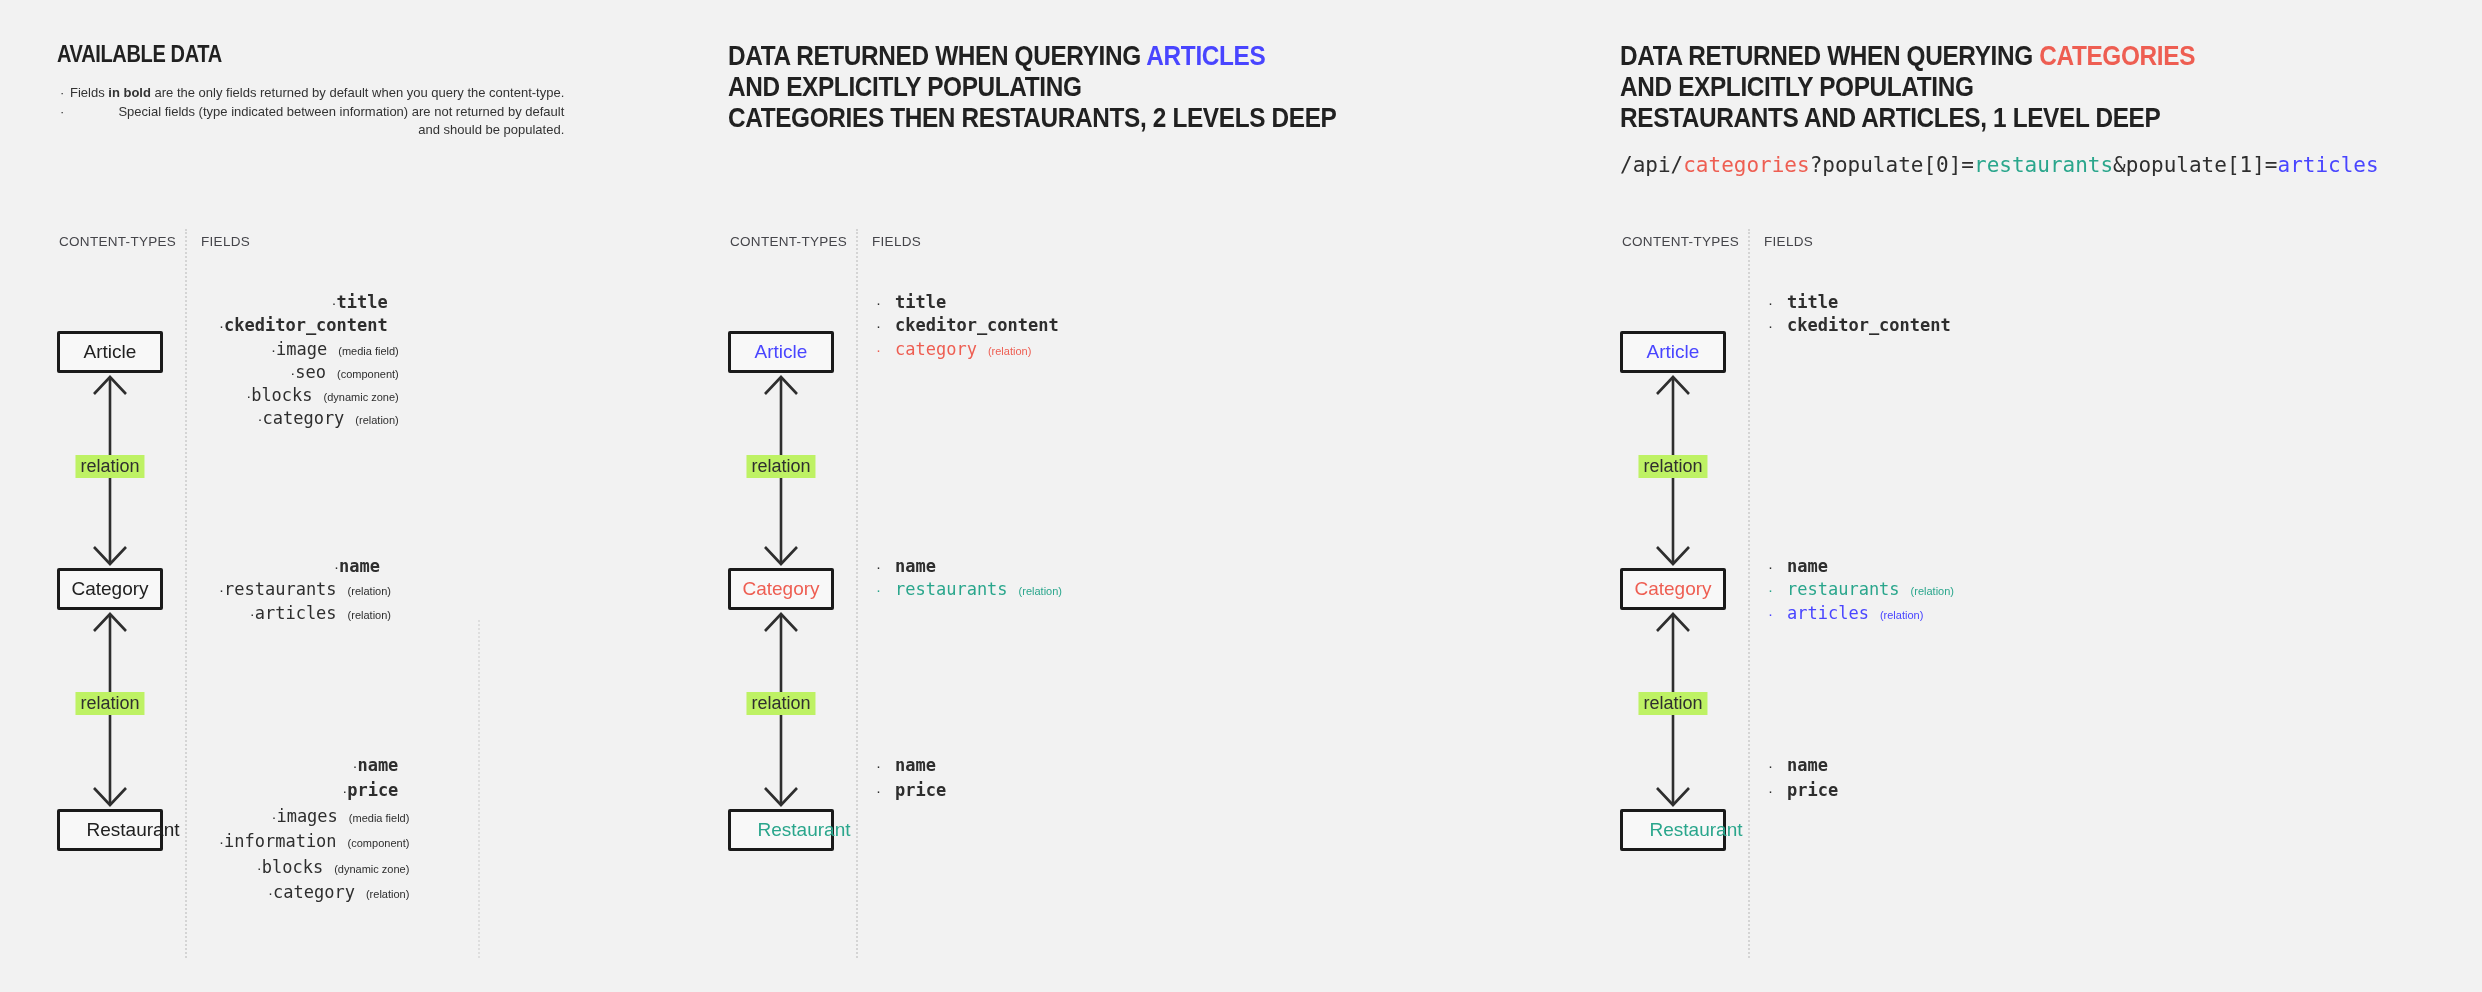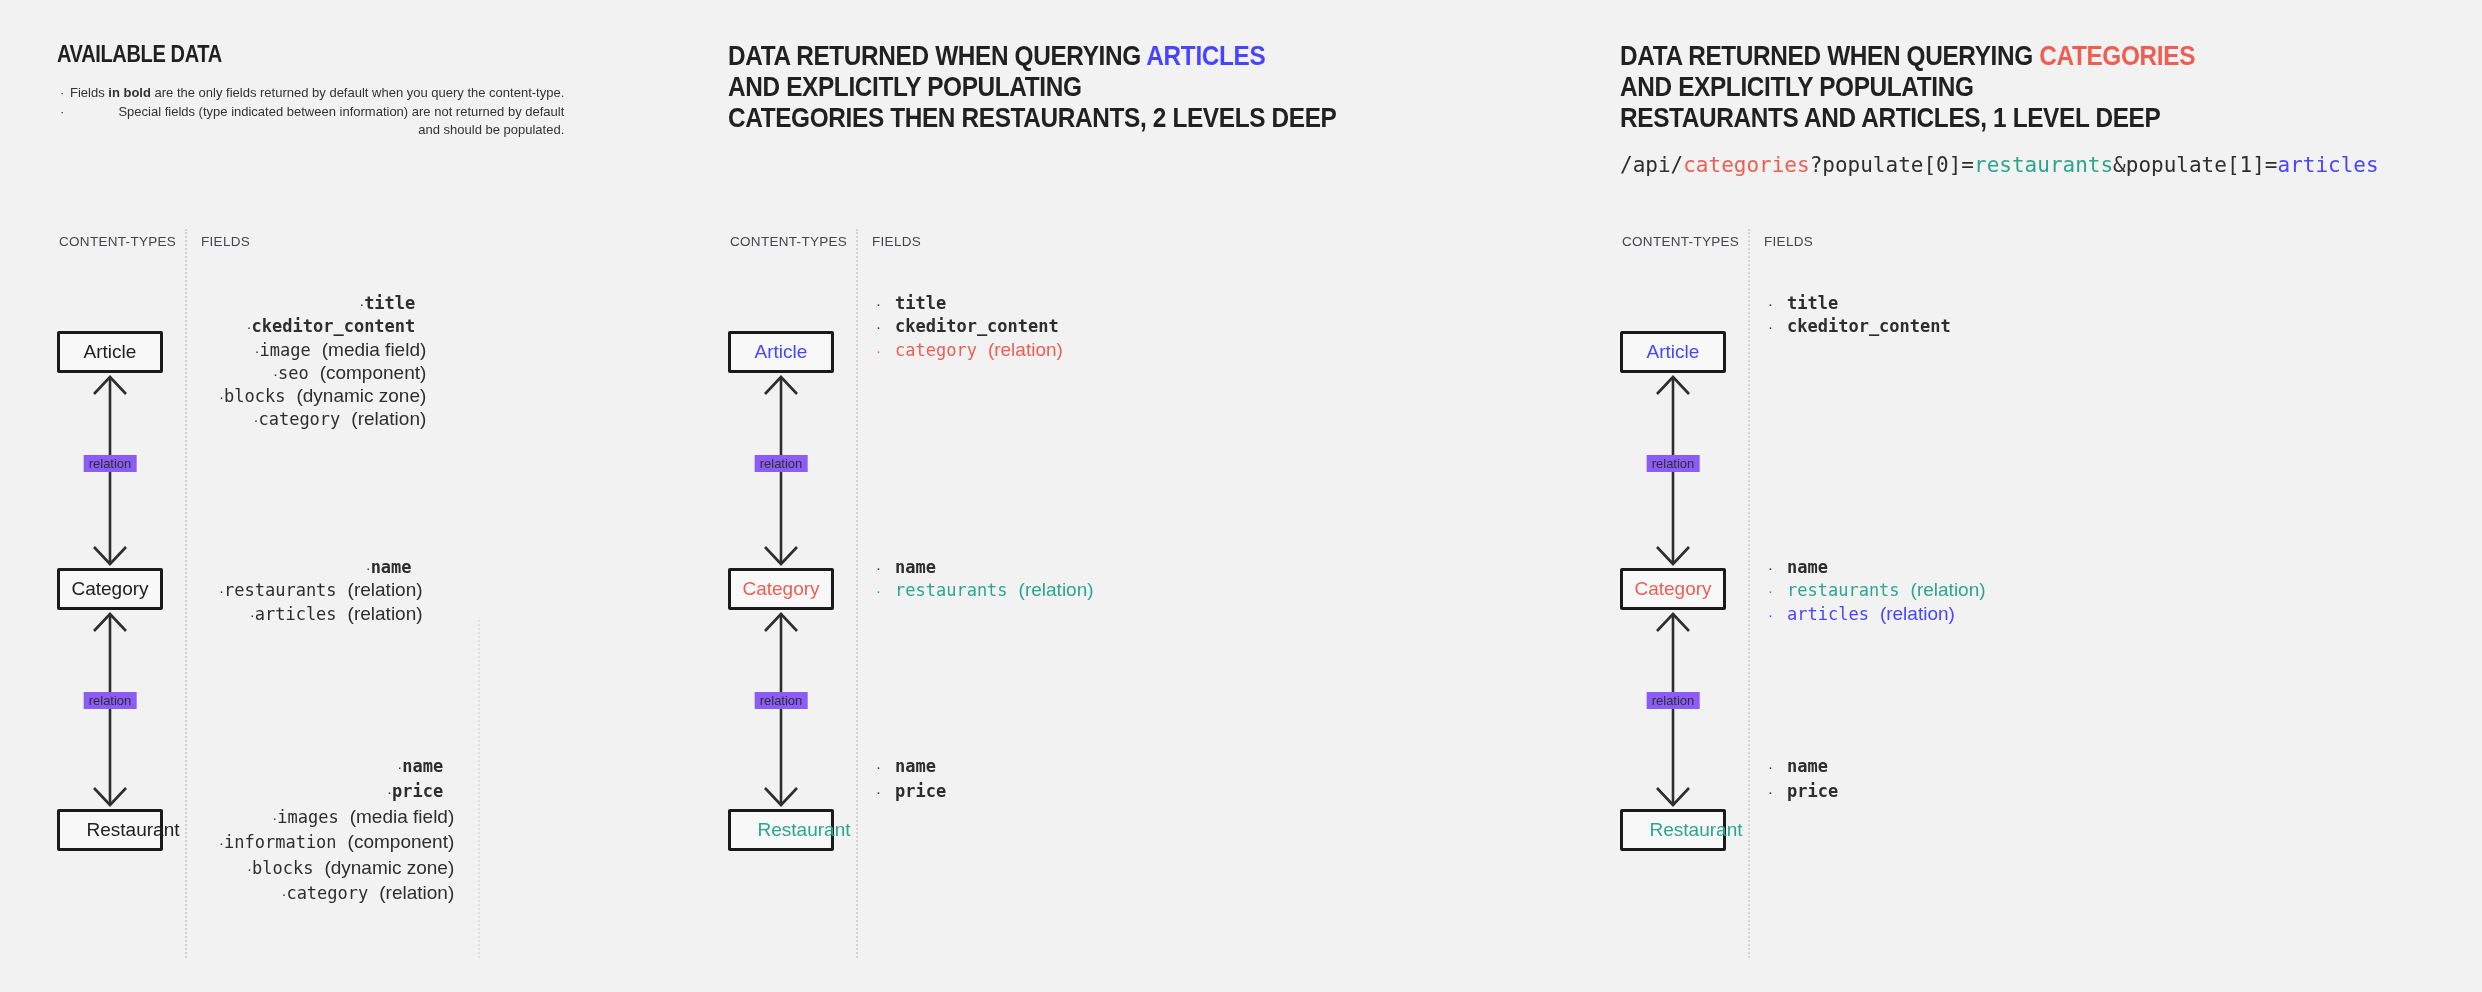--- a/index.html
+++ b/index.html
@@ -51,37 +51,37 @@
   .n-category{top:568px;}
   .n-restaurant{top:809px;padding-left:46px;}
 
   
   .arrow{position:absolute;left:33px;width:40px;overflow:visible;}
   .arrow line,.arrow polyline{stroke:#2e2e2e;stroke-width:2.6;fill:none;stroke-linejoin:miter;}
   .a1{top:374px;height:193px;}
   .a2{top:611px;height:197px;}
   .rel{
     position:absolute;left:53px;transform:translateX(-50%);
-    background:#8b5cf6;padding:1px 5px;font-size:13px;color:#2f2f2f;white-space:nowrap;
+    background:#bef264;padding:1px 5px;font-size:18px;color:#2f2f2f;white-space:nowrap;
   }
   .r1{top:455px;}
   .r2{top:692px;}
 
   
   .fields{position:absolute;left:148px;}
   .f-article{top:291px;}
   .f-category{top:555px;}
   .f-restaurant{top:753px;}
   .frow{height:23.3px;line-height:23.3px;white-space:nowrap;color:#2e2e2e;}
   .f-restaurant .frow{height:25.4px;line-height:25.4px;}
   .b{display:inline-block;width:19px;font-size:15px;}
   .b::before{content:"\00B7";}
   .fname{font-family:"DejaVu Sans Mono",monospace;font-size:17px;}
   .frow.bold .fname{font-weight:bold;}
-  .ftype{font-size:19px;margin-left:11px;}
+  .ftype{font-size:11px;margin-left:11px;}
 </style>
 </head>
 <body>
 
 <section class="panel p1">
   <h1 class="big-title condensed">AVAILABLE DATA</h1>
 
   <div class="notes">
     <div class="note"><span>Fields </span><b>in bold</b><span> are the only fields returned by default when you query the content-type.</span></div>
     <div class="note"><span>Special fields (type indicated between information) are not returned by default</span><br><span>and should be populated.</span></div>

